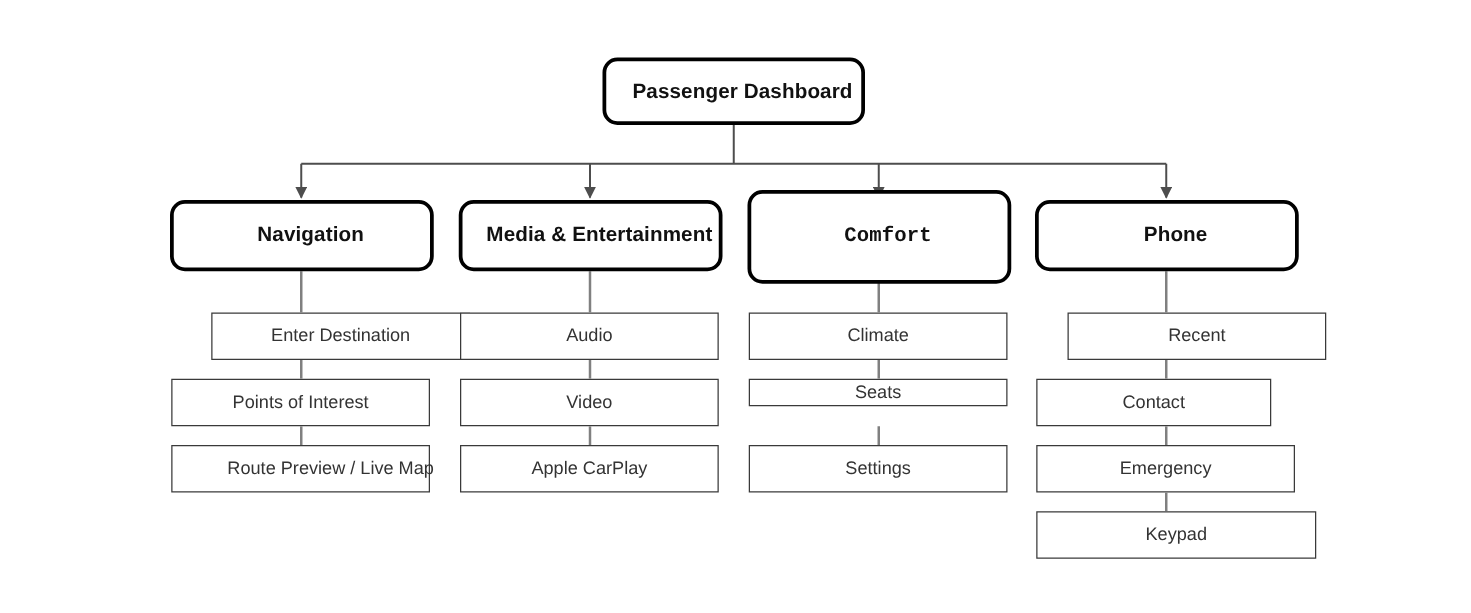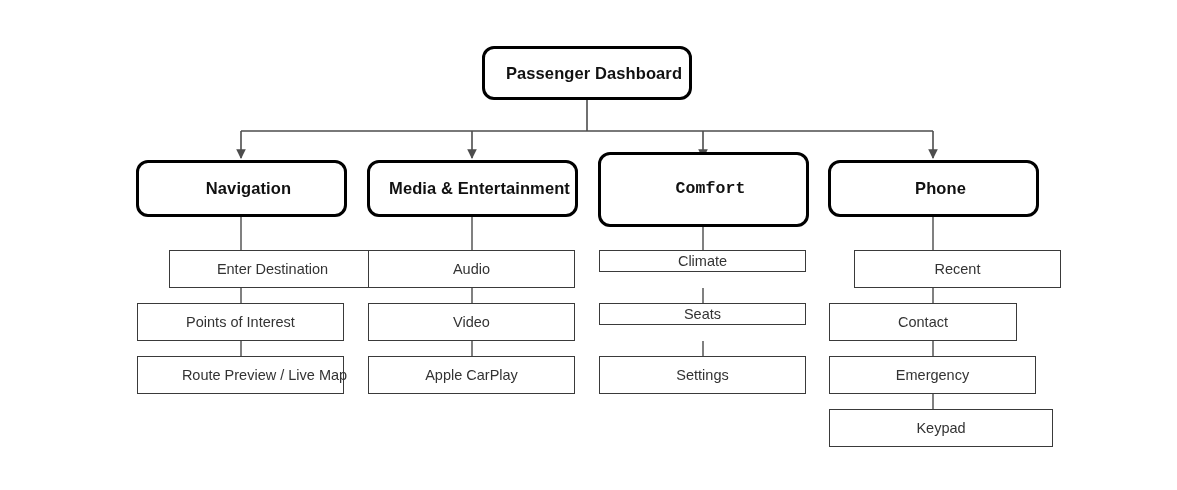--- a/index.html
+++ b/index.html
@@ -129,21 +129,21 @@
   <div class="node leaf" style="left:368px; top:250px; width:207px; height:38px;">
     <span class="node-label">Audio</span>
   </div>
   <div class="node leaf" style="left:368px; top:303px; width:207px; height:38px;">
     <span class="node-label">Video</span>
   </div>
   <div class="node leaf" style="left:368px; top:356px; width:207px; height:38px;">
     <span class="node-label">Apple CarPlay</span>
   </div>
 
-  <div class="node leaf" style="left:599px; top:250px; width:207px; height:22px;">
+  <div class="node leaf" style="left:599px; top:250px; width:207px; height:38px;">
     <span class="node-label">Climate</span>
   </div>
   <div class="node leaf" style="left:599px; top:303px; width:207px; height:22px;">
     <span class="node-label">Seats</span>
   </div>
   <div class="node leaf" style="left:599px; top:356px; width:207px; height:38px;">
     <span class="node-label">Settings</span>
   </div>
 
   <div class="node leaf" style="left:829px; top:250px; width:207px; height:38px;margin-left:25px;">

